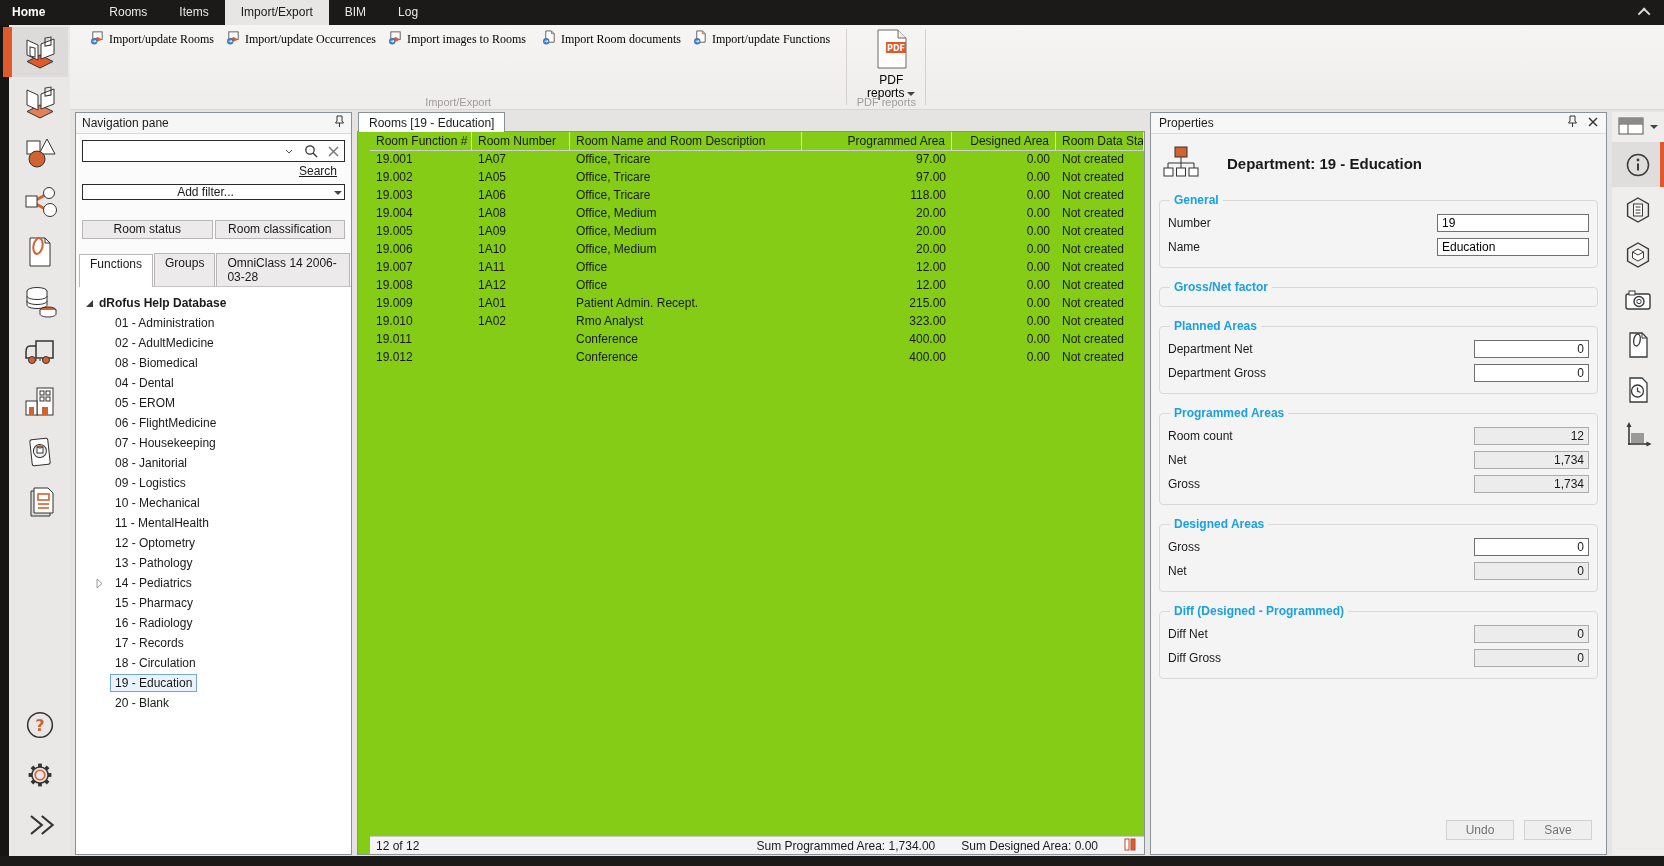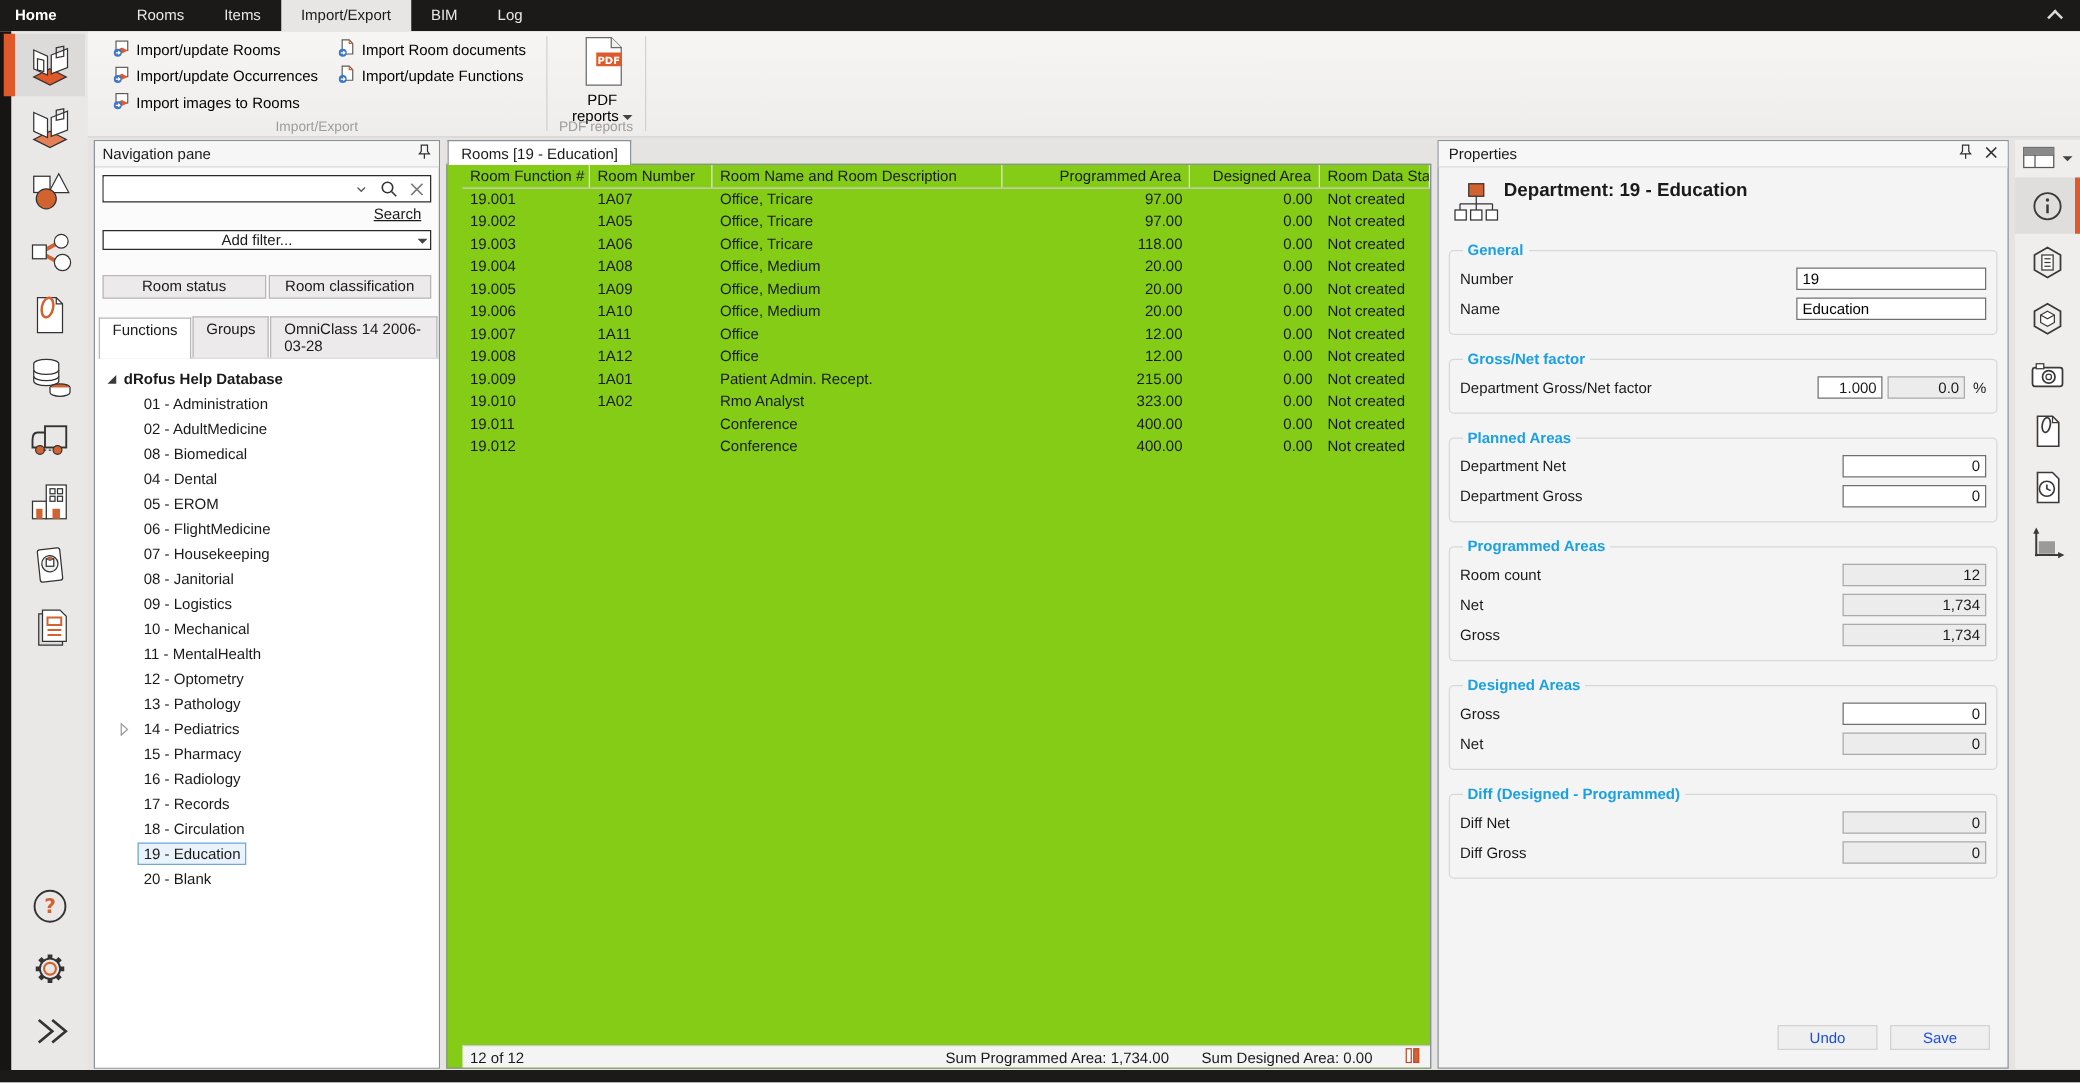--- a/index.html
+++ b/index.html
@@ -13,21 +13,21 @@
   .menu-tabs { display:flex; }
   .menu-tab { color:#e8e8e8; padding:5px 16px 0 16px; height:25px; }
   .menu-tab.active { background:#e8e6e5; color:#1a1a1a; }
   .collapse-btn { margin-left:auto; width:38px; display:flex; align-items:center; justify-content:center; }
 
   
   .ribbon { position:absolute; left:70px; top:25px; width:1594px; height:85px; background:linear-gradient(#f6f5f4,#efedec); border-bottom:1px solid #d8d5d3; display:flex; }
   .rgroup { position:relative; height:100%; padding:4px 10px 14px 14px; }
   .rgroup-label { position:absolute; bottom:1px; left:0; right:0; text-align:center; color:#9f9c99; font-size:11px; }
   .rcols { display:flex; gap:4px; }
-  .rcol { display:flex; flex-direction:column; }
+  .rcol { display:flex; flex-direction:row;font-family:Liberation Serif, serif; }
   .rbtn { display:flex; align-items:center; gap:4px; border:none; background:transparent; font:inherit; padding:2px 6px; height:21px; cursor:default; white-space:nowrap; }
   .vsep { width:1px; background:#d4d1cf; margin:4px 0; }
   .pdfgroup { width:78px; text-align:center; }
   .pdf-btn { background:transparent; border:none; font:inherit; display:flex; flex-direction:column; align-items:center; width:60px; margin:0 auto; cursor:default; }
   .pdf-btn .cap { line-height:13px; margin-top:2px; }
   .caret-down { display:inline-block; width:0; height:0; border-left:4px solid transparent; border-right:4px solid transparent; border-top:4px solid #444; vertical-align:middle; margin-left:3px; }
 
   
   .sidebar { position:absolute; left:0; top:25px; width:70px; height:831px; background:#e9e8e7; display:flex; }
   .sidebar .edge { width:9px; background:#161514; height:100%; }
@@ -78,36 +78,36 @@
   .trow { display:grid; grid-template-columns:102px 98px 232px 150px 104px 1fr; height:18px; }
   .trow span { padding:1px 6px; white-space:nowrap; overflow:hidden; }
   .trow span:nth-child(4), .trow span:nth-child(5) { text-align:right; }
   .statusbar { height:18px; border-top:1px solid #c9c9c9; background:#f4f4f4; display:flex; align-items:center; padding:0 6px; gap:26px; }
   .statusbar .cnt { flex:1; }
 
   
   .props { left:1150px; top:112px; width:457px; height:743px; background:#f4f4f4; display:flex; flex-direction:column; }
   .pr-head { height:21px; background:#f7f7f7; border-bottom:1px solid #dcdcdc; display:flex; align-items:center; padding:0 8px; gap:10px; }
   .pr-head .ttl { flex:1; }
-  .pr-title { display:flex; gap:4px; padding:10px 10px 6px 12px; }
+  .pr-title { display:flex; align-items:center; gap:28px; padding:10px 10px 6px 12px; }
   .pr-title .big { font-size:15px; font-weight:bold; }
   fieldset { border:1px solid #d8d8d8; border-radius:4px; margin:4px 8px 8px 8px; padding:4px 8px 8px 8px; }
   legend { color:#1BA0E1; font-weight:bold; padding:0 4px; margin-left:2px; font-size:12px; }
   .prow { display:flex; align-items:center; height:24px; }
   .prow .plabel { flex:1; }
   .vbox { width:115px; height:18px; line-height:16px; background:#fff; border:1px solid #707070; text-align:right; padding:0 4px; }
   .vbox.ro { background:#ececec; border:1px solid #ababab; }
   .tinput { width:152px; height:18px; border:1px solid #707070; font:inherit; padding:0 4px; background:#fff; }
   .colorpick { display:flex; }
   .swatch { width:34px; height:16px; background:#000; border:1px solid #707070; }
   .swdd { width:13px; height:16px; border:1px solid #707070; border-left:none; background:#e8e8e8; display:flex; align-items:center; justify-content:center; }
   .gnrow .fbox { width:52px; height:18px; line-height:16px; border:1px solid #707070; background:#fff; text-align:right; padding:0 4px; margin-right:4px; }
   .gnrow .pbox { width:62px; height:18px; line-height:16px; border:1px solid #ababab; background:#ececec; text-align:right; padding:0 4px; margin-right:6px; }
   .pr-btns { margin-top:auto; display:flex; justify-content:flex-end; gap:10px; padding:10px 14px 14px 10px; }
-  .pr-btn { width:80px; height:20px; background:#efefef; border:1px solid #d2d2d2; color:#1d4ed8; font:inherit; }
+  .pr-btn { width:68px; height:20px; background:#efefef; border:1px solid #d2d2d2; color:#737373; font:inherit; }
 
   
   .rstrip { position:absolute; left:1612px; top:112px; width:52px; height:743px; background:#efeeed; display:flex; flex-direction:column; align-items:center; }
   .rs-top { height:30px; display:flex; align-items:center; gap:3px; }
   .rtile { width:52px; height:45px; display:flex; align-items:center; justify-content:center; position:relative; }
   .rtile.active { background:#e0dedd; }
   .rtile.active:after { content:""; position:absolute; right:0; top:0; width:4px; height:100%; background:#E0592A; }
 
   .bottombar { position:absolute; left:0; top:856px; width:1664px; height:10px; background:#1b1a19; }
 
@@ -756,26 +756,20 @@
         <input class="tinput" value="19" style="">
       </div>
       <div class="prow">
         <span class="plabel">Name</span>
         <input class="tinput" value="Education" style="">
       </div>
     </fieldset>
 
     <fieldset>
       <legend>Gross/Net factor</legend>
-      <div class="prow gnrow">
-        <span class="plabel">Department Gross/Net factor</span>
-        <span class="fbox">1.000</span>
-        <span class="pbox">0.0</span>
-        <span>%</span>
-      </div>
     </fieldset>
 
     <fieldset>
       <legend>Planned Areas</legend>
       <div>
 
           <div class="prow">
             <span class="plabel">Department Net</span>
             <span class="vbox">0</span>
           </div>

